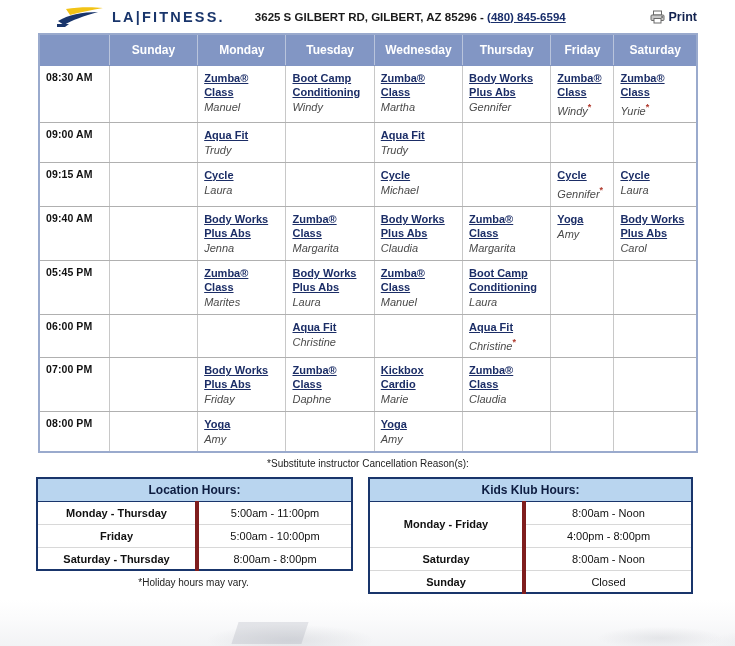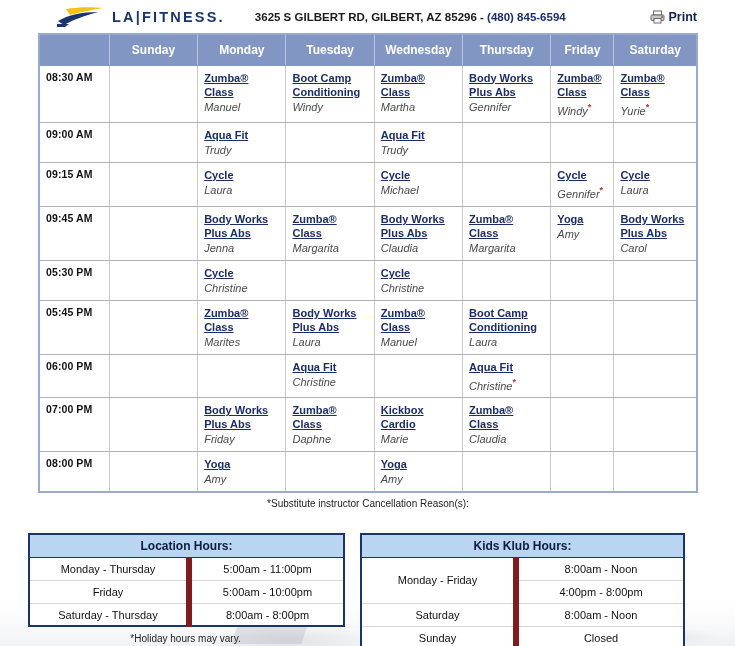--- a/index.html
+++ b/index.html
@@ -61,20 +61,21 @@
     flex: 1 1 auto;
     text-align: left;
     padding-left: 30px;
     font-size: 11.5px;
     font-weight: bold;
     color: #1b1b1b;
     white-space: nowrap;
   }
   .addr .phone {
     color: #1a2f6b;
+    text-decoration: underline;
   }
   .print-link {
     flex: 0 0 auto;
     display: flex;
     align-items: center;
     gap: 4px;
     margin-right: 28px;
   }
   .print-label {
     font-weight: bold;
@@ -163,22 +164,22 @@
     text-align: center;
     font-size: 10px;
     color: #222;
     position: relative;
     z-index: 2;
   }
 
   
   .hours-row {
     position: relative;
-    margin-top: 24px;
-    padding-left: 28px;
+    margin-top: 8px;
+    padding-left: 36px;
     display: flex;
     align-items: flex-start;
     gap: 15px;
     z-index: 2;
   }
   .hours-block { flex: 0 0 auto; }
   table.hours {
     border-collapse: collapse;
     border: 2px solid #19356b;
     background: #fff;
@@ -196,22 +197,22 @@
   table.hours td {
     height: 23px;
     font-size: 11px;
     color: #111;
     text-align: center;
     vertical-align: middle;
     border-bottom: 1px solid #d8d8d8;
     padding: 0 6px;
   }
   table.hours td.daycol {
-    font-weight: normal;
-    border-right: 6px solid #7f1d1d;
+    font-weight: bold;
+    border-right: 4px solid #7f1d1d;
   }
   table.hours tr:last-child td { border-bottom: none; }
 
   .loc-table col.lc1 { width: 160px; }
   .loc-table col.lc2 { width: 155px; }
   .kk-table  col.kc1 { width: 155px; }
   .kk-table  col.kc2 { width: 168px; }
 
   .holiday-note {
     text-align: center;
@@ -337,21 +338,21 @@
           <td>
             <span class="cls">Cycle</span>
             <span class="inst"><span>Gennifer</span><span class="sub">*</span></span>
           </td>
           <td>
             <span class="cls">Cycle</span>
             <span class="inst"><span>Laura</span></span>
           </td>
         </tr>
         <tr>
-          <td class="timecell">09:45 AM</td>
+          <td class="timecell">09:40 AM</td>
           <td></td>
           <td>
             <span class="cls">Body Works Plus Abs</span>
             <span class="inst"><span>Jenna</span></span>
           </td>
           <td>
             <span class="cls">Zumba® Class</span>
             <span class="inst"><span>Margarita</span></span>
           </td>
           <td>
@@ -363,36 +364,20 @@
             <span class="inst"><span>Margarita</span></span>
           </td>
           <td>
             <span class="cls">Yoga</span>
             <span class="inst"><span>Amy</span></span>
           </td>
           <td>
             <span class="cls">Body Works Plus Abs</span>
             <span class="inst"><span>Carol</span></span>
           </td>
-        </tr>
-        <tr>
-          <td class="timecell">05:30 PM</td>
-          <td></td>
-          <td>
-            <span class="cls">Cycle</span>
-            <span class="inst"><span>Christine</span></span>
-          </td>
-          <td></td>
-          <td>
-            <span class="cls">Cycle</span>
-            <span class="inst"><span>Christine</span></span>
-          </td>
-          <td></td>
-          <td></td>
-          <td></td>
         </tr>
         <tr>
           <td class="timecell">05:45 PM</td>
           <td></td>
           <td>
             <span class="cls">Zumba® Class</span>
             <span class="inst"><span>Marites</span></span>
           </td>
           <td>
             <span class="cls">Body Works Plus Abs</span>

